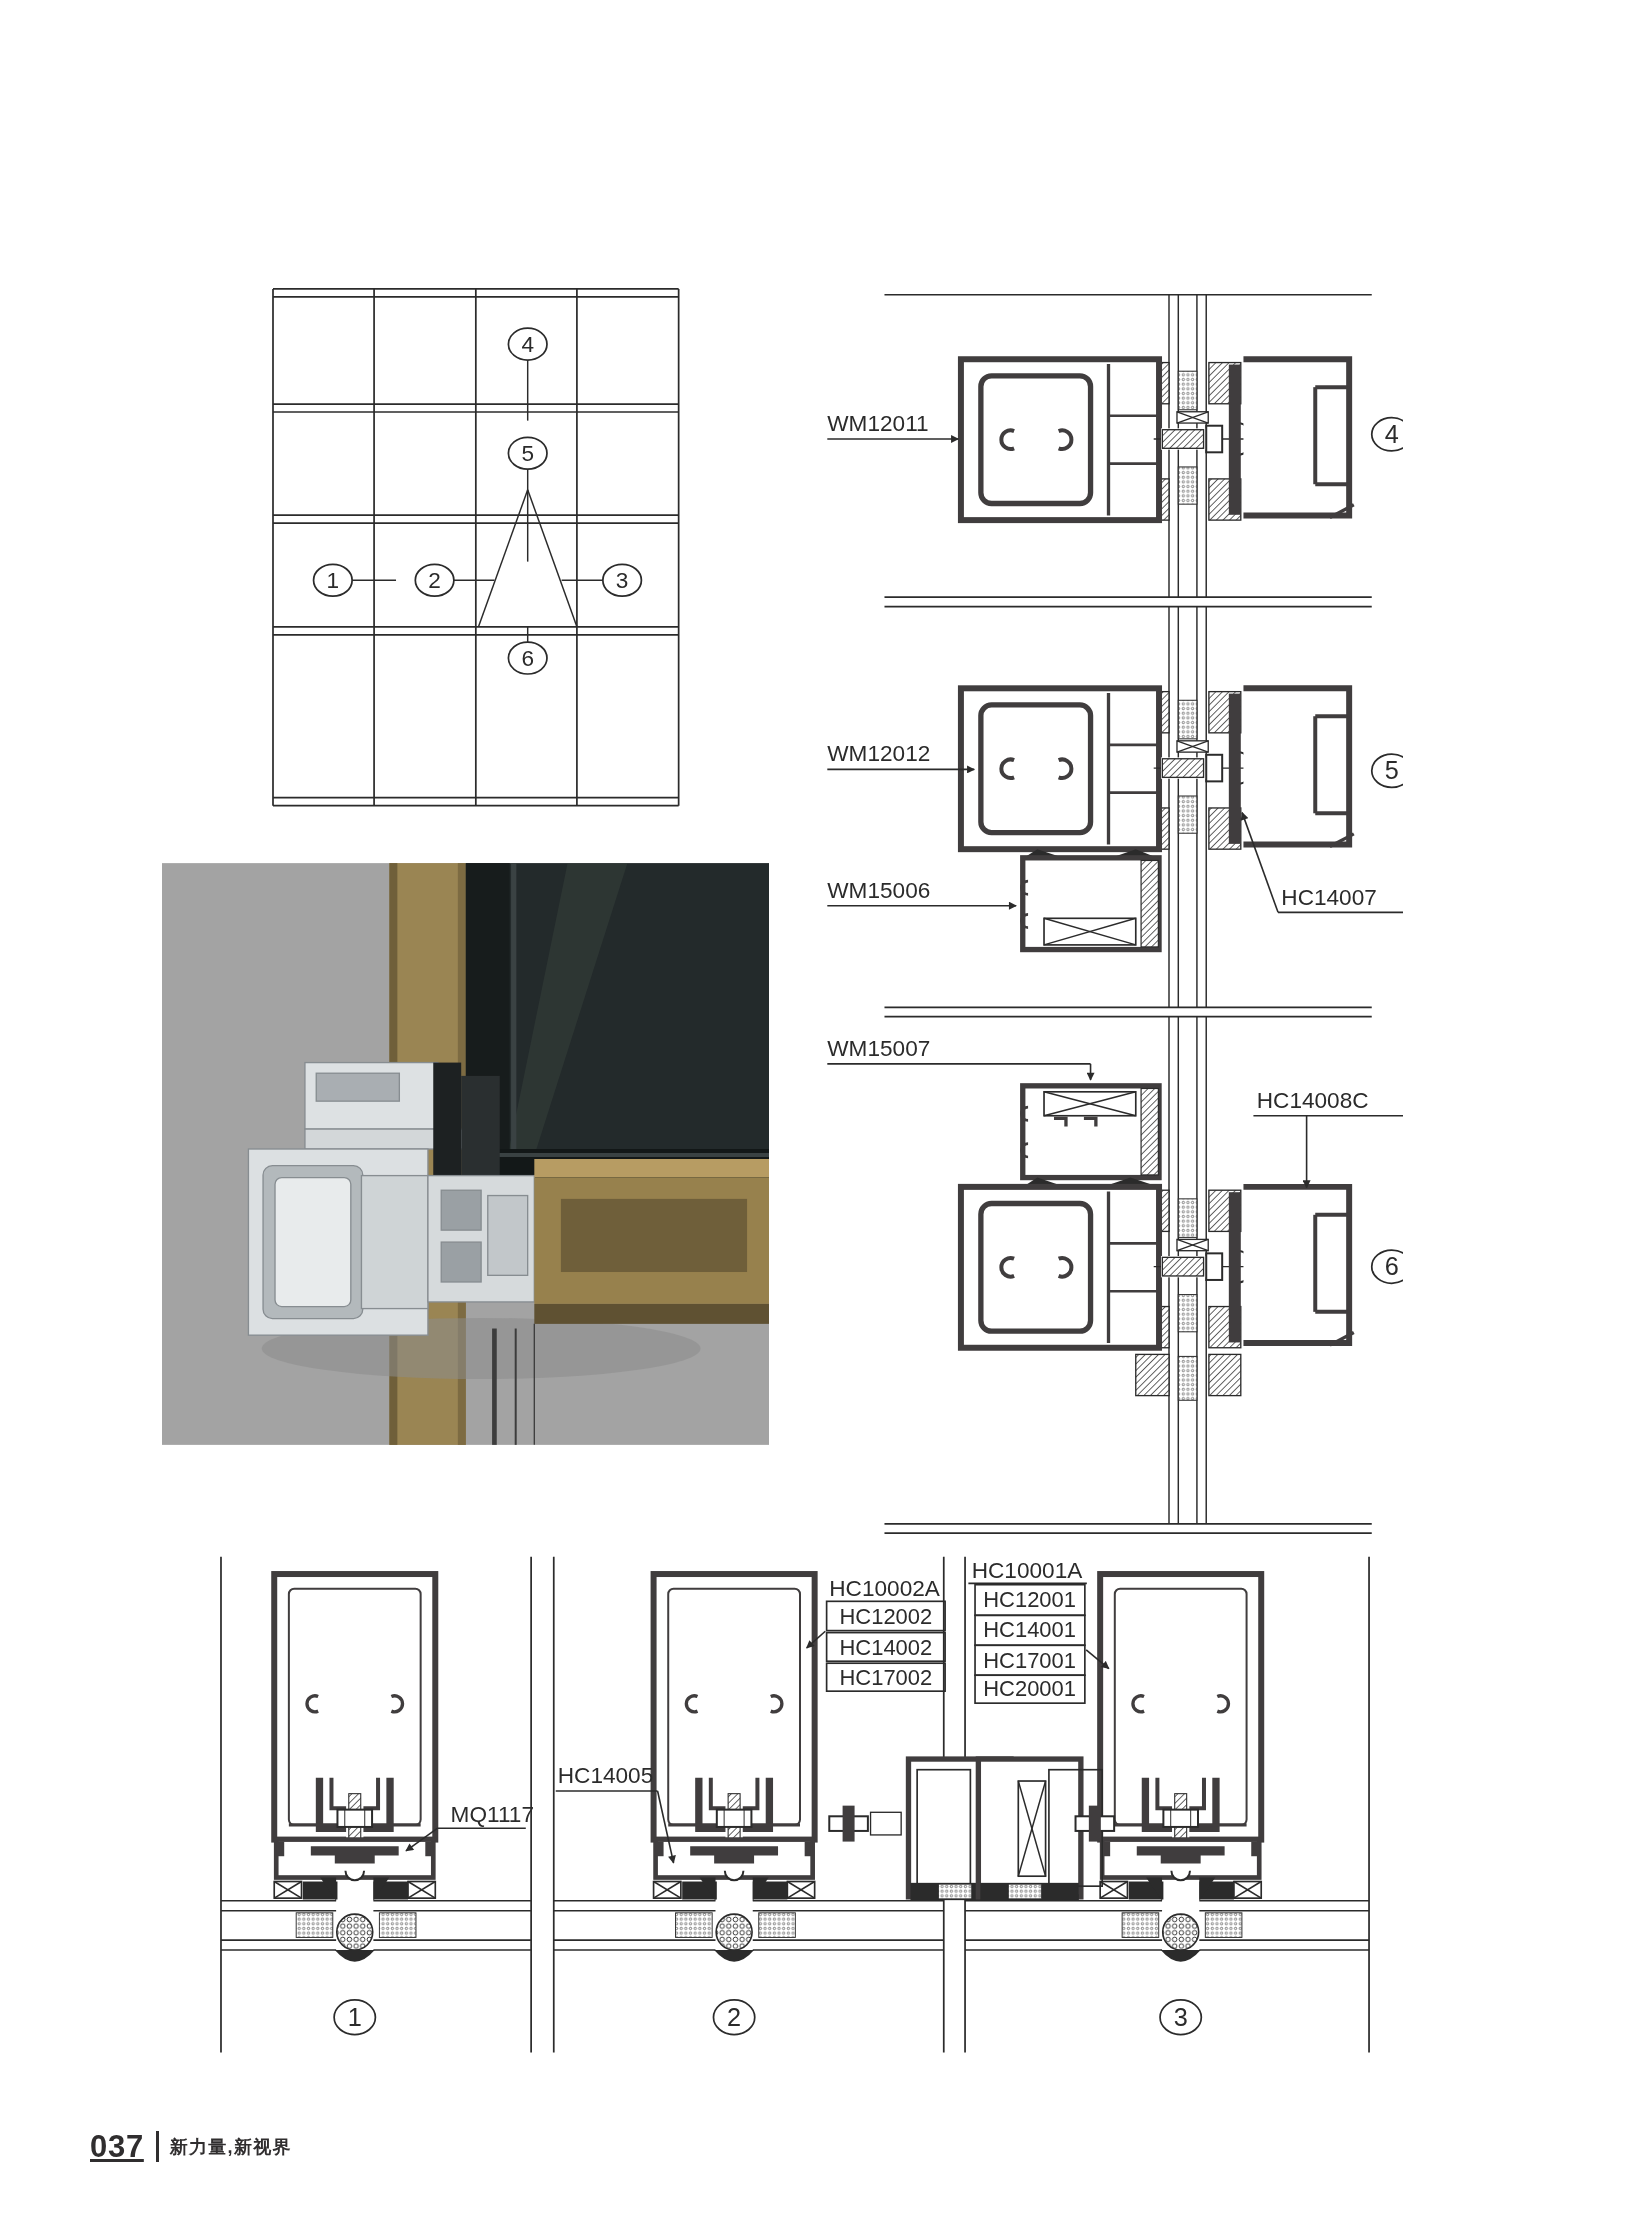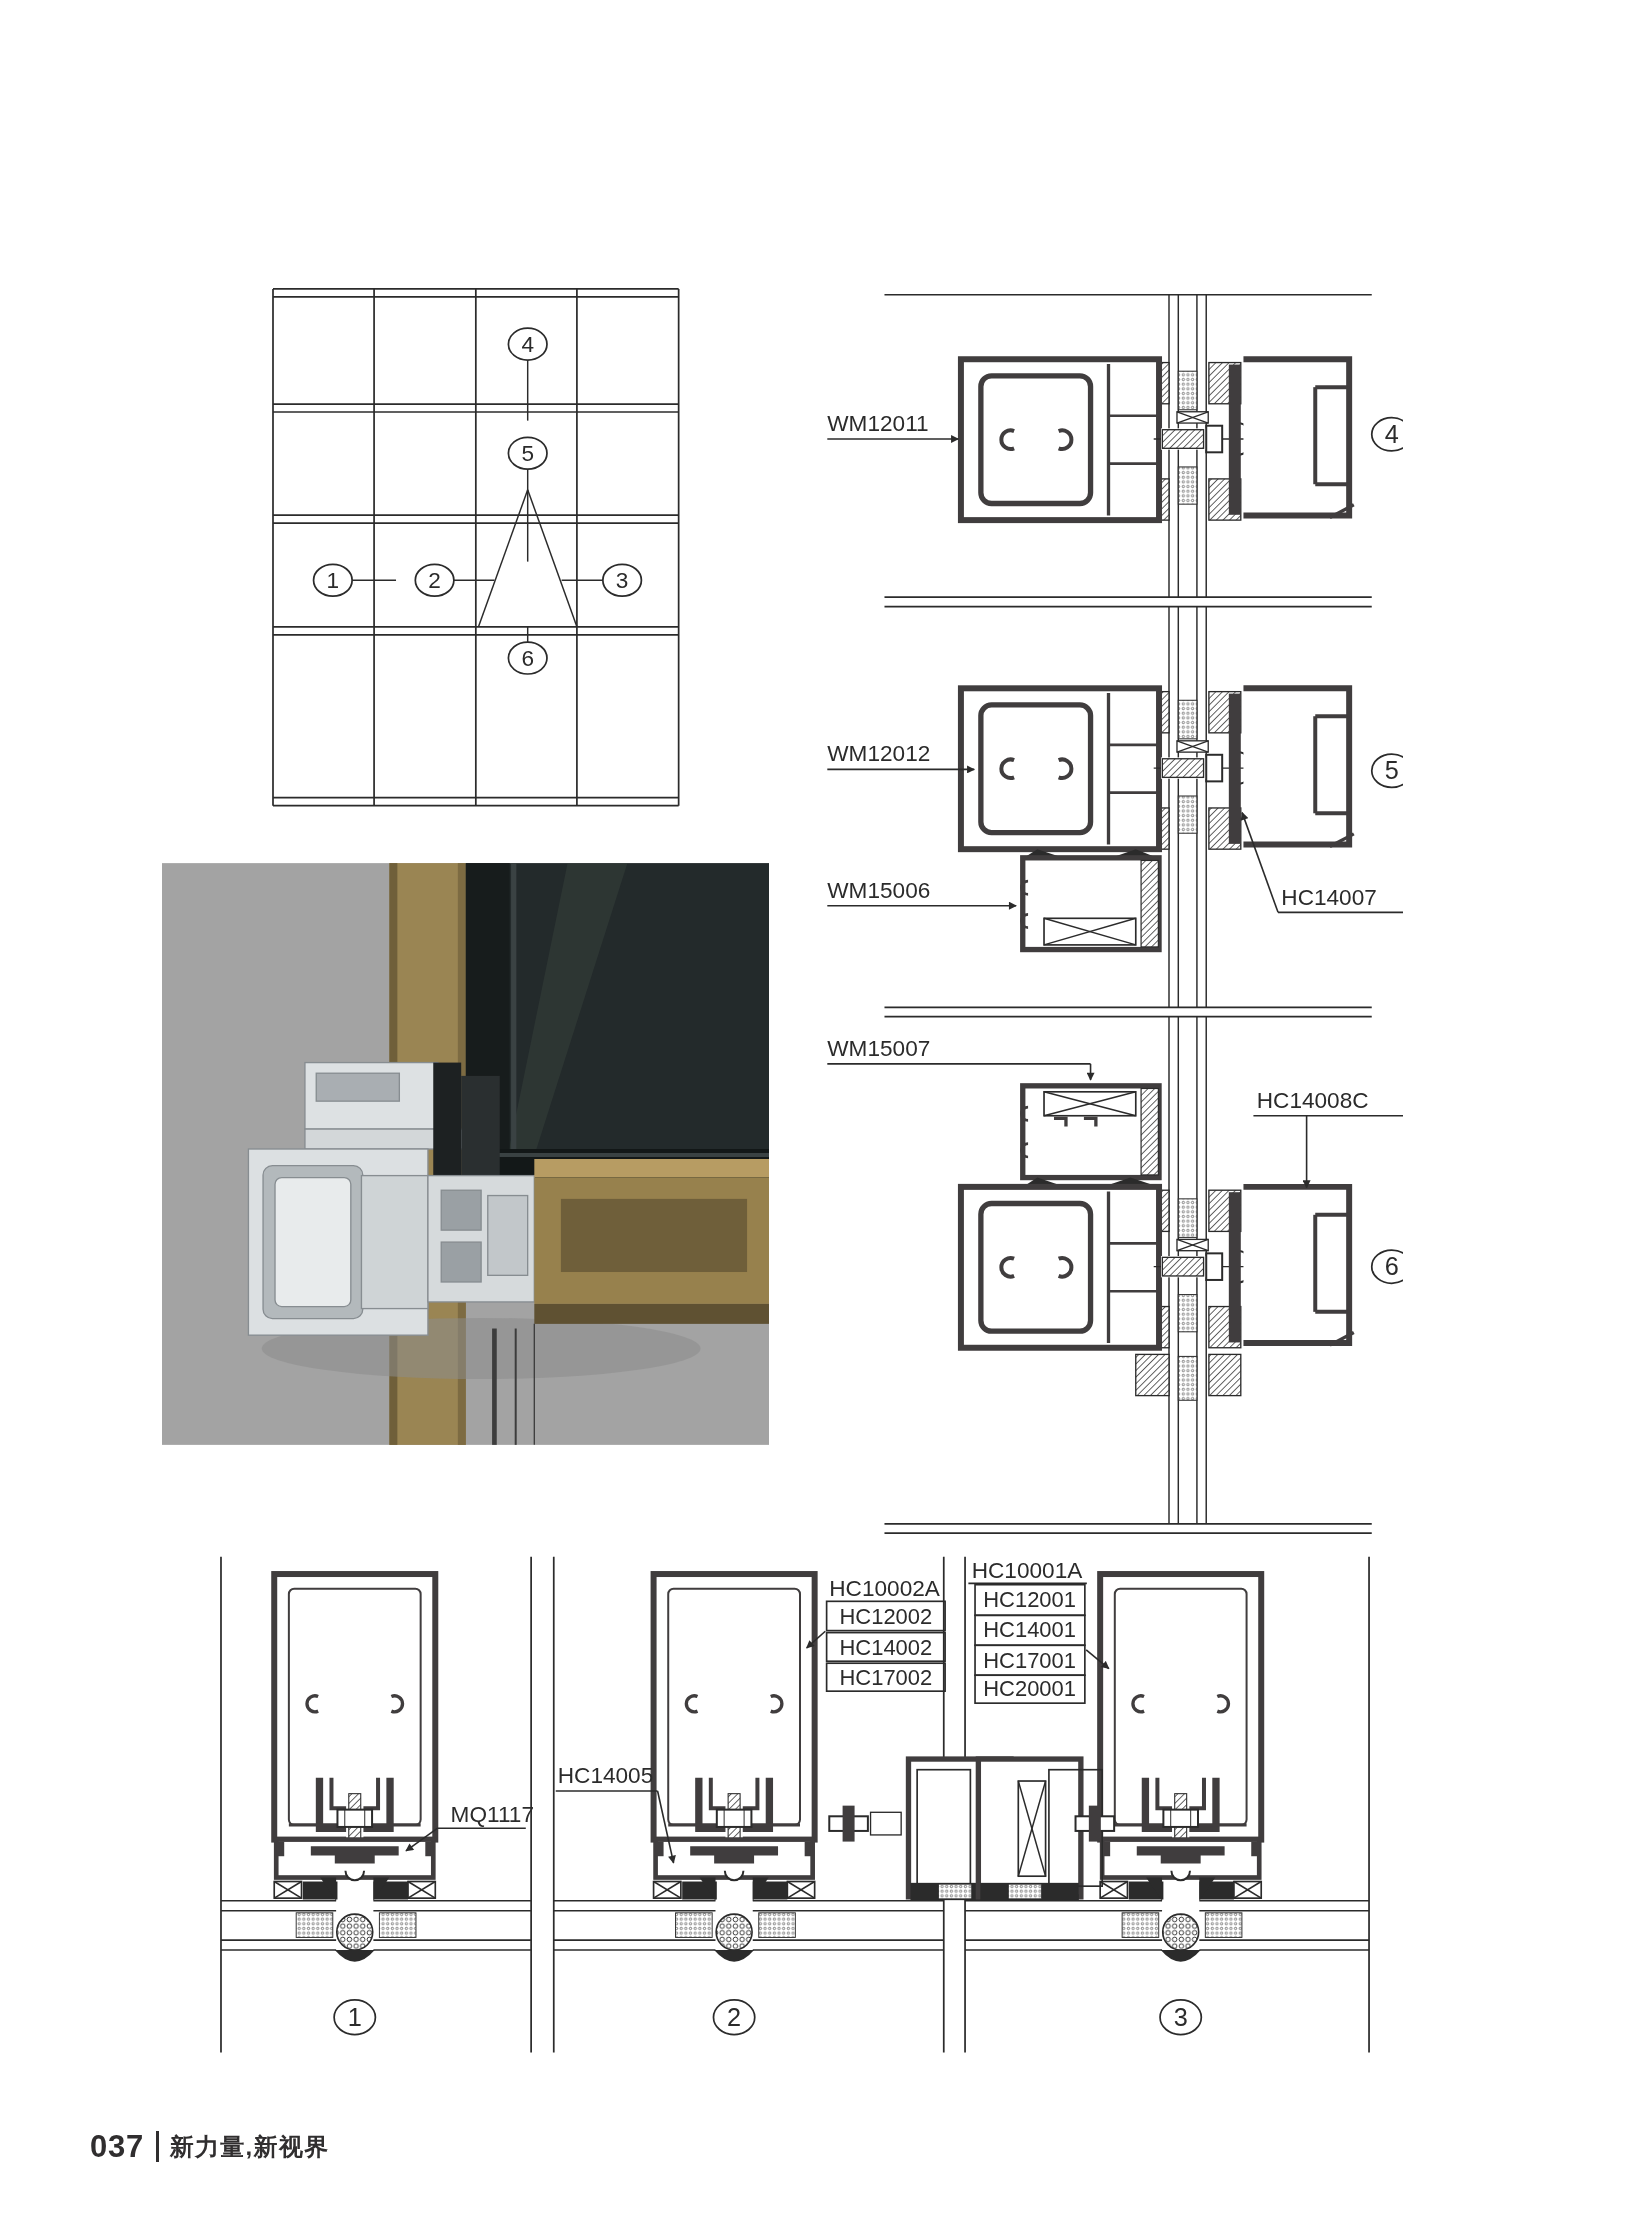--- a/index.html
+++ b/index.html
@@ -14,23 +14,23 @@
   }
   .abs{position:absolute;}
   svg text{font-family:"Liberation Sans",sans-serif;fill:var(--ink);}
   .lbl{font-size:34px;}
   .boxlbl{font-size:33px;}
   .callout{font-size:34px;}
   .callout-big{font-size:38px;}
   #footer{
     position:absolute;left:90px;top:2129px;display:flex;align-items:center;height:35px;
   }
-  #footer .num{font-size:31px;font-weight:bold;color:#302e2f;letter-spacing:0.7px;}
+  #footer .num{font-size:31px;font-weight:bold;color:#302e2f;letter-spacing:0.7px;text-decoration:underline;}
   #footer .bar{width:3.3px;height:31px;background:#302e2f;margin:0 10.6px 0 12px;}
-  #footer .slogan{font-size:24px;font-weight:bold;color:#302e2f;letter-spacing:1.3px;}
+  #footer .slogan{font-size:18px;font-weight:bold;color:#302e2f;letter-spacing:1.3px;}
 </style>
 </head>
 <body>
 
 <div id="page">
 
   <svg class="abs" style="left:253px;top:279px;" width="439" height="532" viewBox="0 0 660 800">
     <g stroke="#2b2b2b" stroke-width="2.6" fill="none">
       <line x1="30" y1="15" x2="30" y2="792"></line>
       <line x1="182" y1="15" x2="182" y2="792"></line>

